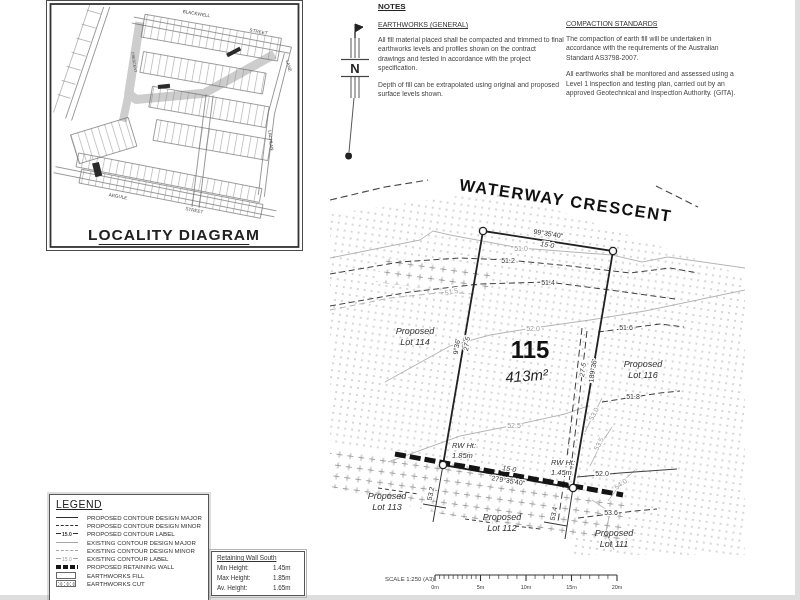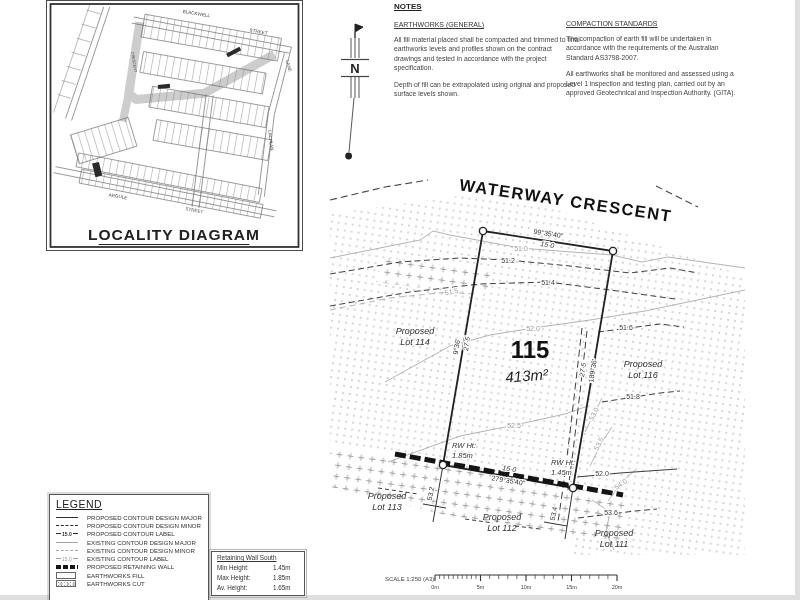--- a/index.html
+++ b/index.html
@@ -9,21 +9,21 @@
   .edge-bottom{position:absolute;left:0;bottom:0;width:800px;height:5px;background:#dedede;}
 
   
   .locality{position:absolute;left:45px;top:0;width:260px;height:253px;}
 
   
   .north{position:absolute;left:330px;top:20px;}
 
   
   .notes{position:absolute;left:378px;top:2px;width:412px;}
-  .notes .ncol1{position:absolute;left:16px;top:0;width:186px;}
+  .notes .ncol1{position:absolute;left:0;top:0;width:186px;}
   .notes .ncol2{position:absolute;left:188px;top:18px;width:182px;}
   .notes h1{font-size:8px;margin:0 0 10px 0;font-weight:bold;text-decoration:underline;color:#222;}
   .notes h2{font-size:7px;margin:0 0 7px 0;font-weight:normal;text-decoration:underline;color:#333;}
   .notes p{font-size:6.8px;line-height:1.38;margin:0 0 7px 0;color:#444;}
 
   
   .plan{position:absolute;left:330px;top:170px;}
 
   
   .legend{position:absolute;left:49px;top:494px;width:146px;height:96px;

